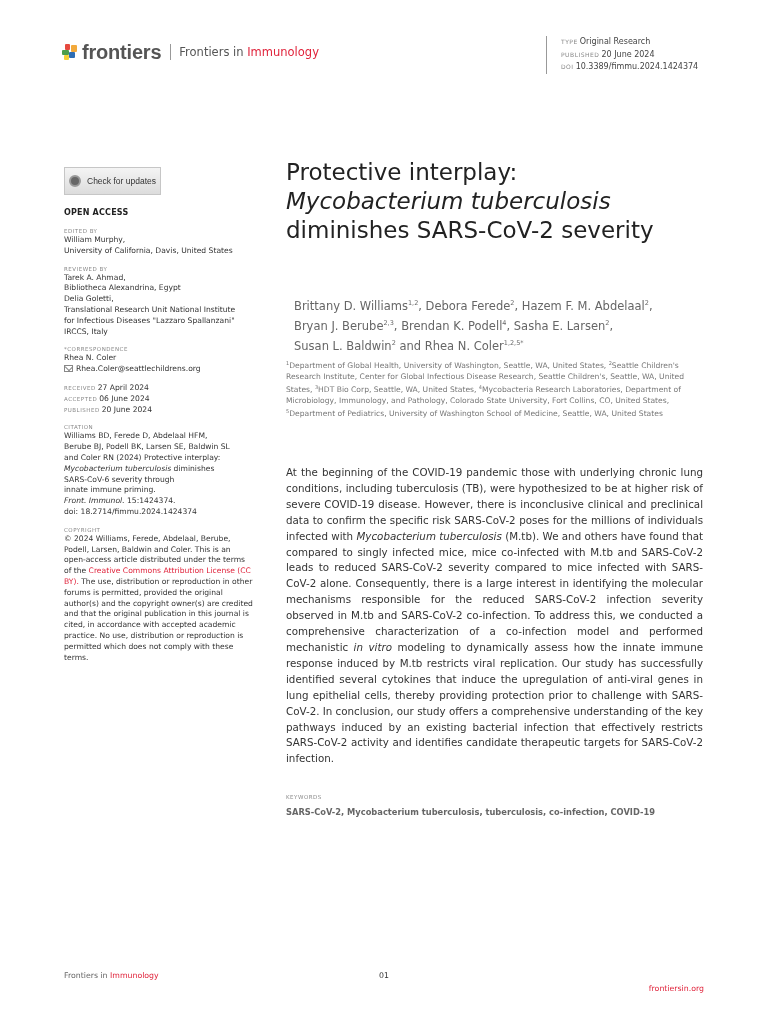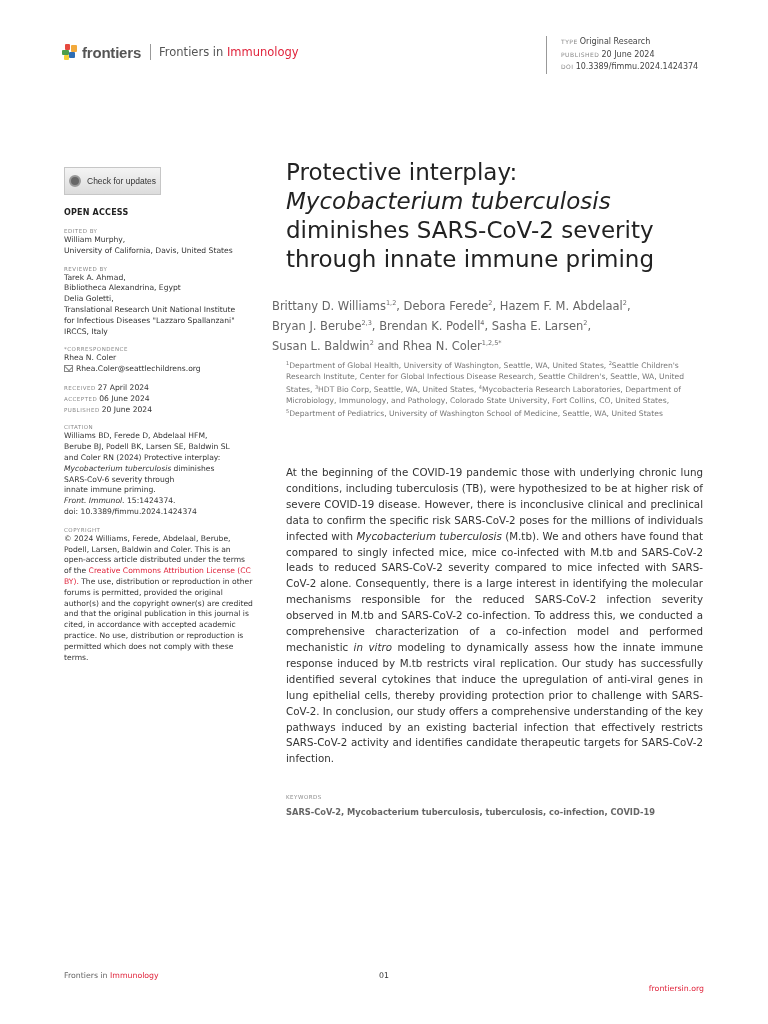--- a/index.html
+++ b/index.html
@@ -7,21 +7,21 @@
     body { position: relative; font-family: "DejaVu Sans", "Liberation Sans", sans-serif; color: #333; }
 
     .header { position: absolute; left: 62px; top: 42px; height: 20px; display: flex; align-items: center; }
     .logo-mark { width: 16px; height: 16px; position: relative; margin-right: 4px; }
     .logo-mark span { position: absolute; display: block; }
     .lm1 { left: 3px; top: 0; width: 5px; height: 6px; background: #e6493f; border-radius: 1px; }
     .lm2 { left: 9px; top: 1px; width: 6px; height: 7px; background: #f2a93b; border-radius: 1px; }
     .lm3 { left: 0; top: 6px; width: 7px; height: 5px; background: #4c9e4c; border-radius: 1px; }
     .lm4 { left: 7px; top: 8px; width: 6px; height: 6px; background: #2e6db4; border-radius: 1px; }
     .lm5 { left: 2px; top: 11px; width: 5px; height: 5px; background: #f5d038; border-radius: 1px; }
-    .logo-word { font-family: "Liberation Sans", sans-serif; font-weight: bold; font-size: 15px; color: #555; letter-spacing: -0.2px; }
+    .logo-word { font-family: "Liberation Sans", sans-serif; font-weight: bold; font-size: 20px; color: #555; letter-spacing: -0.2px; }
     .header-sep { width: 1px; height: 16px; background: #999; margin: 0 8px 0 9px; }
     .journal-name { font-size: 11.5px; color: #555; }
     .journal-name .accent { color: #e0233b; }
 
     .meta-block { position: absolute; left: 546px; top: 36px; border-left: 1px solid #999; padding-left: 14px; }
     .meta-line { font-size: 8px; line-height: 12.5px; color: #444; white-space: nowrap; }
     .meta-key { font-size: 6px; letter-spacing: 0.5px; color: #888; text-transform: uppercase; margin-right: 2px; }
 
     .check-updates { position: absolute; left: 64px; top: 167px; width: 97px; height: 28px; background: linear-gradient(#f4f4f4, #dcdcdc); border: 1px solid #c6c6c6; display: flex; align-items: center; padding-left: 4px; cursor: pointer; }
     .cu-icon { width: 12px; height: 12px; border-radius: 50%; background: #666; border: 2px solid #999; margin-right: 6px; }
@@ -33,21 +33,21 @@
     .sb-text { font-size: 7.6px; line-height: 10.8px; color: #333; }
     .sb-section { margin-bottom: 7px; margin-top: 8px; }
     .sb-inline-key { font-size: 5.5px; letter-spacing: 0.5px; color: #888; text-transform: uppercase; margin-right: 2px; }
     .sb-red { color: #e0233b; }
     .mail-icon { display: inline-block; width: 9px; height: 7px; border: 1px solid #888; margin-right: 3px; vertical-align: -1px; position: relative; }
     .mail-icon::after { content: ""; position: absolute; left: 1px; top: -2px; width: 5px; height: 5px; border-right: 1px solid #888; border-bottom: 1px solid #888; transform: rotate(45deg); }
 
     .title { position: absolute; left: 286px; top: 158px; width: 420px; font-size: 23px; line-height: 29px; color: #222; font-weight: normal; }
     .title .it { font-style: italic; }
 
-    .authors { position: absolute; left: 272px; top: 295px; width: 420px; font-size: 11.5px; line-height: 17px; color: #666; }
+    .authors { position: absolute; left: 294px; top: 295px; width: 420px; font-size: 11.5px; line-height: 17px; color: #666; }
     .authors sup { font-size: 6.5px; vertical-align: 5px; }
 
     .affiliations { position: absolute; left: 286px; top: 358px; width: 420px; font-size: 7.6px; line-height: 11px; color: #777; }
     .affiliations sup { font-size: 5px; vertical-align: 3px; }
 
     .abstract { position: absolute; left: 286px; top: 465px; width: 417px; font-size: 10.3px; line-height: 15.9px; color: #333; text-align: justify; }
     .abstract .it { font-style: italic; }
 
     .keywords { position: absolute; left: 286px; top: 794px; width: 420px; }
     .kw-key { font-size: 5.5px; letter-spacing: 0.5px; color: #888; text-transform: uppercase; margin-bottom: 7px; }
@@ -119,34 +119,33 @@
 
   <div class="sb-section">
     <div class="sb-key">CITATION</div>
     <div class="sb-text">Williams BD, Ferede D, Abdelaal HFM,</div>
     <div class="sb-text">Berube BJ, Podell BK, Larsen SE, Baldwin SL</div>
     <div class="sb-text">and Coler RN (2024) Protective interplay:</div>
     <div class="sb-text"><i>Mycobacterium tuberculosis</i><span> diminishes</span></div>
     <div class="sb-text">SARS-CoV-6 severity through</div>
     <div class="sb-text">innate immune priming.</div>
     <div class="sb-text"><i>Front. Immunol.</i><span> 15:1424374.</span></div>
-    <div class="sb-text">doi: 10.3389/fimmu.2024.1424374</div>
+    <div class="sb-text">doi: 18.2714/fimmu.2024.1424374</div>
   </div>
 
   <div class="sb-section">
     <div class="sb-key">COPYRIGHT</div>
     <div class="sb-text"><span>© 2024 Williams, Ferede, Abdelaal, Berube, Podell, Larsen, Baldwin and Coler. This is an open-access article distributed under the terms of the </span><span class="sb-red">Creative Commons Attribution License (CC BY).</span><span> The use, distribution or reproduction in other forums is permitted, provided the original author(s) and the copyright owner(s) are credited and that the original publication in this journal is cited, in accordance with accepted academic practice. No use, distribution or reproduction is permitted which does not comply with these terms.</span></div>
   </div>
 </div>
 
 <h1 class="title">
   <span>Protective interplay:</span><br>
   <span class="it">Mycobacterium tuberculosis</span><br>
   <span>diminishes SARS-CoV-2 severity</span><br>
-  <span>through innate immune priming</span>
 </h1>
 
 <div class="authors">
   <span><span>Brittany D. Williams</span><sup>1,2</sup></span><span>, </span><span><span>Debora Ferede</span><sup>2</sup></span><span>, </span><span><span>Hazem F. M. Abdelaal</span><sup>2</sup></span><span>, </span><br><span><span>Bryan J. Berube</span><sup>2,3</sup></span><span>, </span><span><span>Brendan K. Podell</span><sup>4</sup></span><span>, </span><span><span>Sasha E. Larsen</span><sup>2</sup></span><span>, </span><br><span><span>Susan L. Baldwin</span><sup>2</sup></span><span> and </span><span><span>Rhea N. Coler</span><sup>1,2,5*</sup></span>
 </div>
 
 <div class="affiliations">
   <sup>1</sup><span>Department of Global Health, University of Washington, Seattle, WA, United States, </span><sup>2</sup><span>Seattle Children's Research Institute, Center for Global Infectious Disease Research, Seattle Children's, Seattle, WA, United States, </span><sup>3</sup><span>HDT Bio Corp, Seattle, WA, United States, </span><sup>4</sup><span>Mycobacteria Research Laboratories, Department of Microbiology, Immunology, and Pathology, Colorado State University, Fort Collins, CO, United States, </span><sup>5</sup><span>Department of Pediatrics, University of Washington School of Medicine, Seattle, WA, United States</span>
 </div>
 

